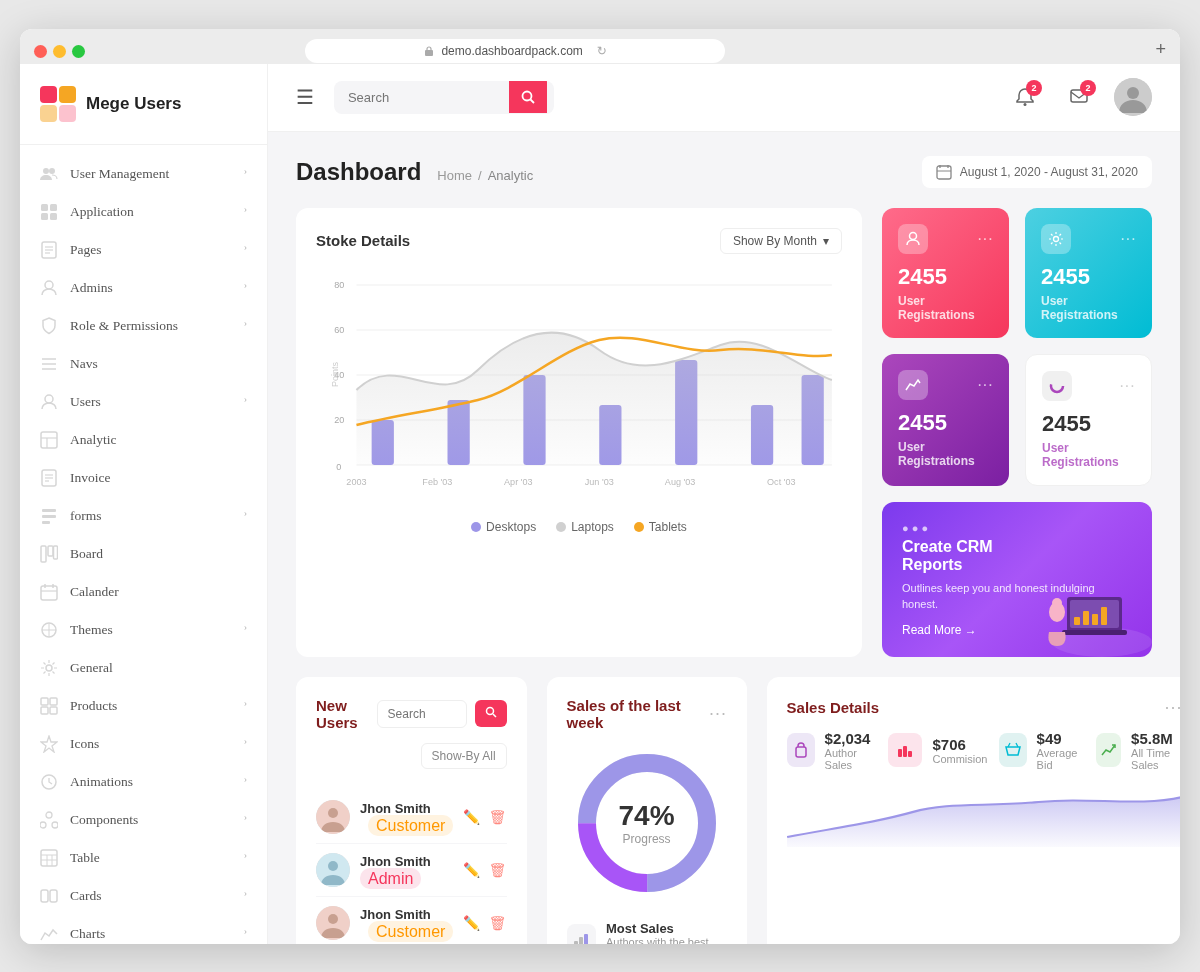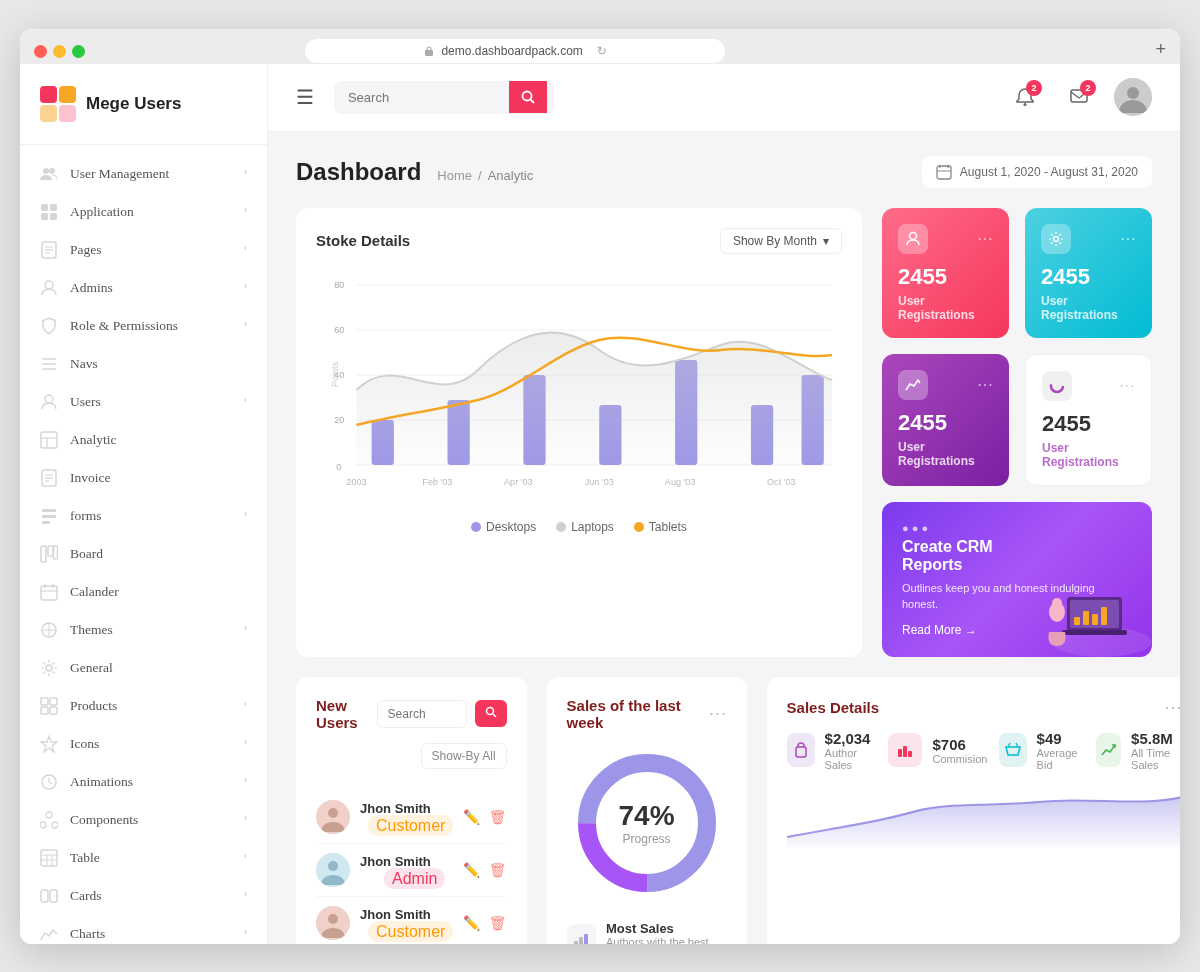--- a/index.html
+++ b/index.html
@@ -659,21 +659,21 @@
             <div class="user-row">
               <div class="user-avatar-sm">
                 <svg viewBox="0 0 34 34" width="34" height="34">
                     <circle cx="17" cy="17" r="17" fill="#d0e8f0"></circle>
                     <circle cx="17" cy="13" r="5" fill="#90b8c8"></circle>
                     <path d="M5 32c0-6 5-10 12-10s12 4 12 10" fill="#90b8c8"></path>
                   </svg>
               </div>
               <div class="user-info">
                 <span class="user-name">Jhon Smith</span>
-                <span class="user-role role-admin" style="margin-left:24px;text-align:center;">Admin</span>
+                <span class="user-role role-admin" style="margin-left:0;text-align:center;">Admin</span>
               </div>
               <div class="user-actions">
                 <span class="action-icon">✏️</span>
                 <span class="action-icon delete">🗑</span>
               </div>
             </div>
             <div class="user-row">
               <div class="user-avatar-sm">
                 <svg viewBox="0 0 34 34" width="34" height="34">
                     <circle cx="17" cy="17" r="17" fill="#f0d0c8"></circle>

